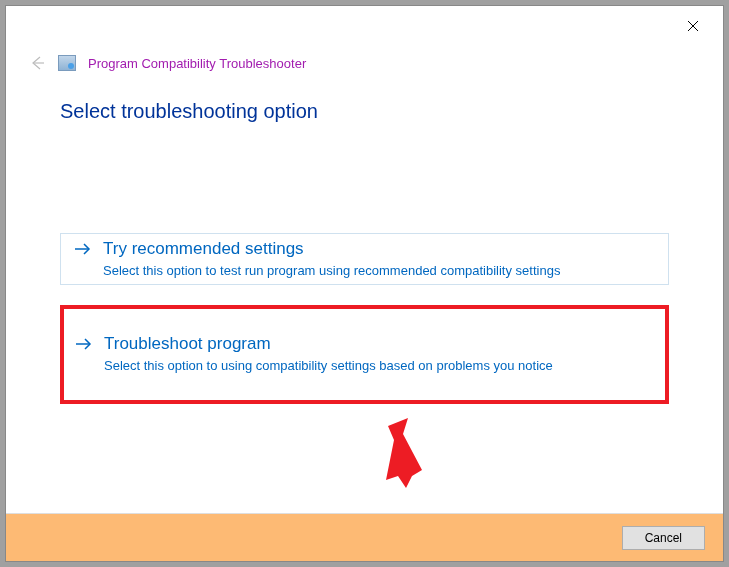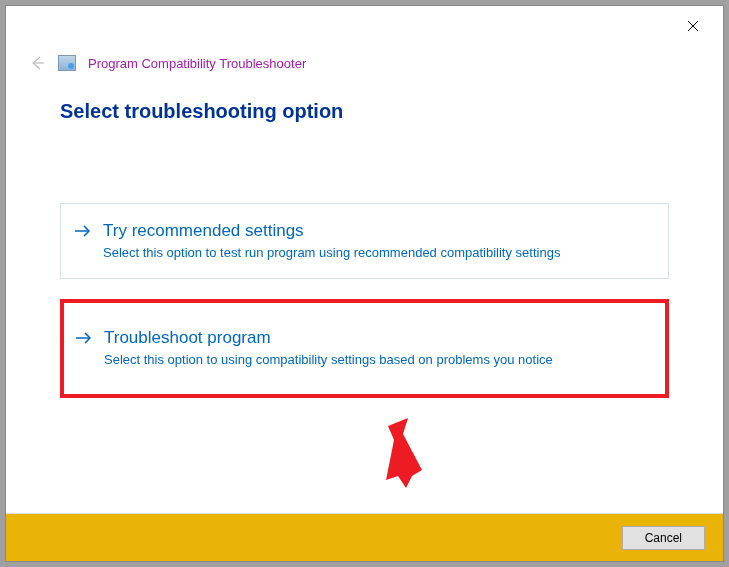--- a/index.html
+++ b/index.html
@@ -77,26 +77,26 @@
   .header-title {
     font-size: 13px;
     color: #a21caf;
   }
   .content {
     padding: 18px 54px 0 54px;
   }
   .main-heading {
     color: #003399;
     font-size: 20px;
-    font-weight: 700;
-    margin-bottom: 80px;
+    font-weight: 400;
+    margin-bottom: 110px;
   }
   .option-box {
     border: 1px solid #cfe1ef;
-    padding: 16px 14px;
+    padding: 4px 14px;
     margin-bottom: 20px;
     cursor: pointer;
     position: relative;
   }
   .option-box.highlighted {
     border: 4px solid #ed1c24;
     padding: 24px 12px;
   }
   .option-row {
     display: flex;
@@ -127,21 +127,21 @@
     line-height: 1.4;
     margin-top: 2px;
   }
   .footer {
     position: absolute;
     bottom: 0;
     left: 0;
     right: 0;
     height: 48px;
     border-top: 1px solid #dedede;
-    background: #eab308;
+    background: #fdba74;
     display: flex;
     justify-content: flex-end;
     align-items: center;
     padding-right: 18px;
   }
   .cancel-btn {
     background: #e1e1e1;
     border: 1px solid #adadad;
     font-family: inherit;
     font-size: 12px;

